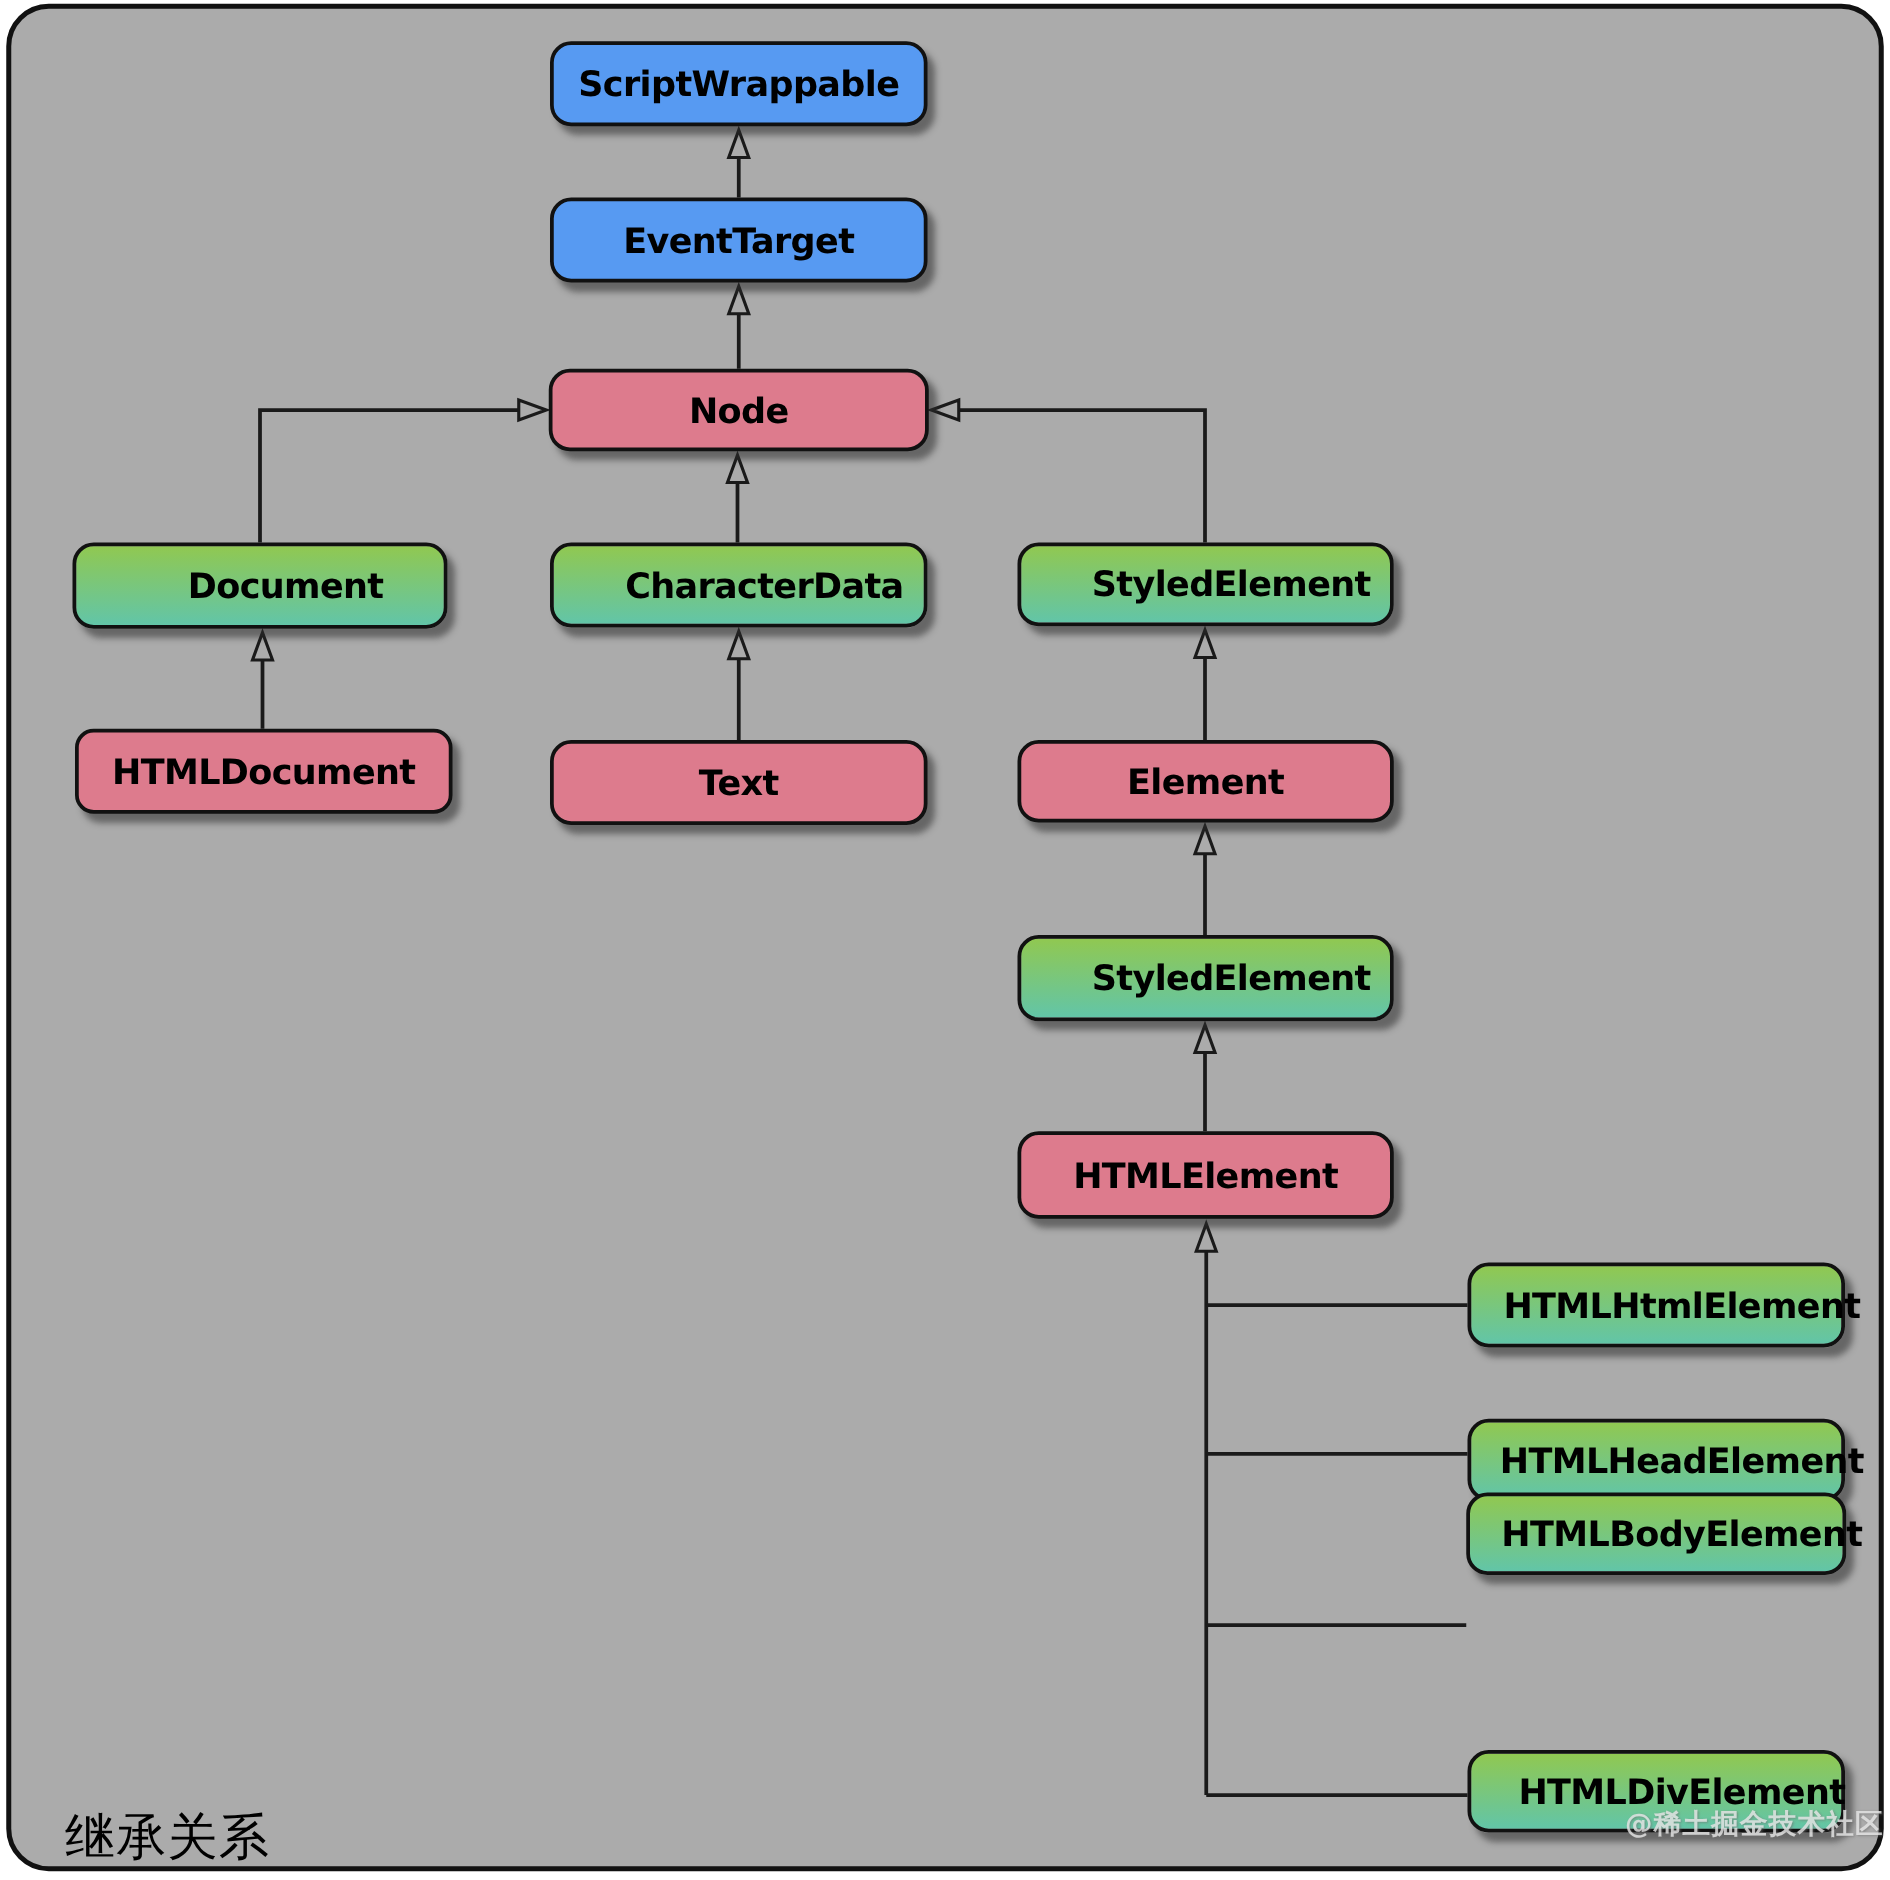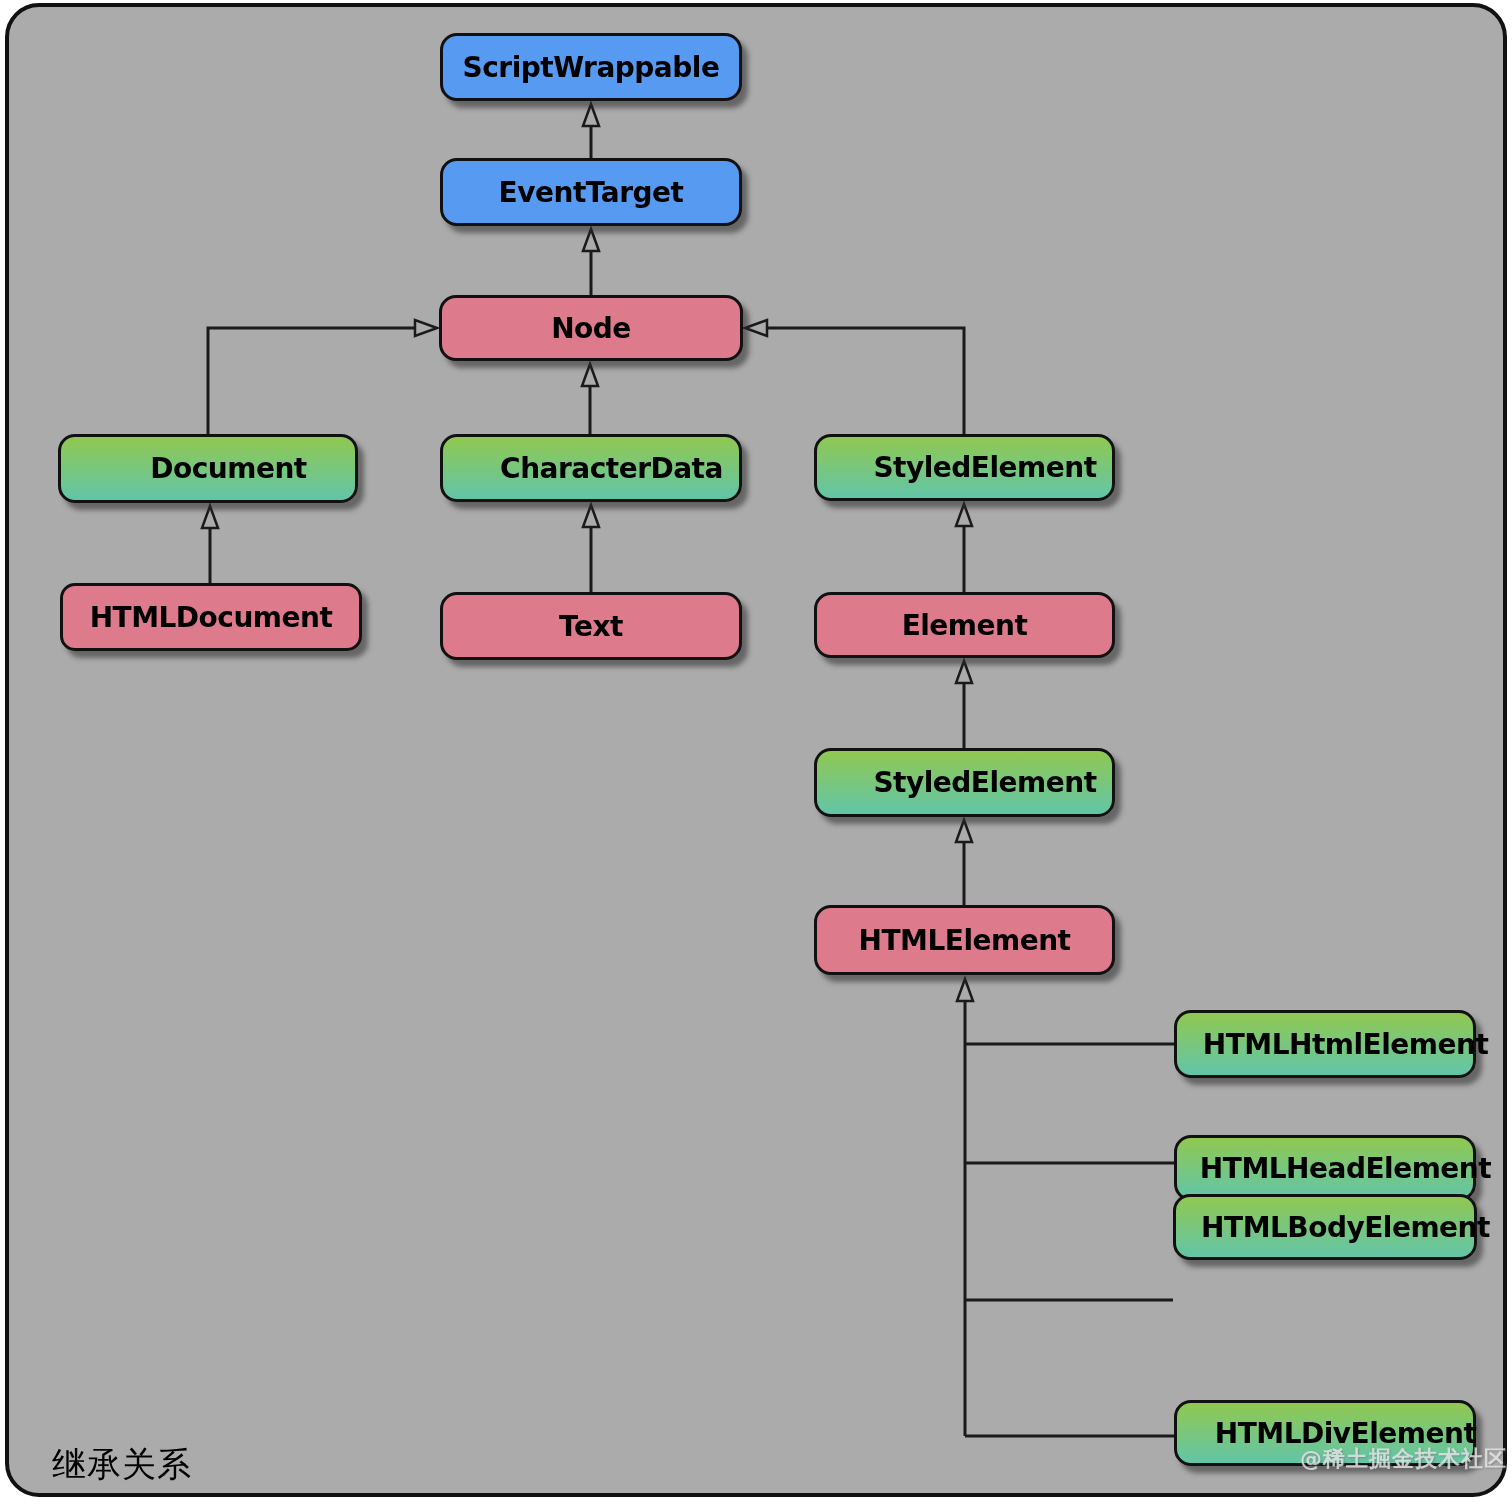--- a/index.html
+++ b/index.html
@@ -47,21 +47,21 @@
   .n-text           {left:440px;top:592px;width:302px;height:68px;}
   .n-element        {left:814px;top:592px;width:301px;height:66px;}
   .n-styledelement  {left:814px;top:748px;width:301px;height:69px;}
   .n-htmlelement    {left:814px;top:905px;width:301px;height:70px;}
   .n-htmlhtmlelement{left:1174px;top:1010px;width:302px;height:68px;}
   .n-htmlheadelement{left:1174px;top:1135px;width:302px;height:66px;}
   .n-htmlbodyelement{left:1173px;top:1194px;width:304px;height:66px;}
   .n-htmldivelement {left:1174px;top:1400px;width:302px;height:66px;}
   .caption{
     position:absolute;left:52px;top:1442px;
-    font-size:34px;color:#000;letter-spacing:1px;
+    font-size:40px;color:#000;letter-spacing:1px;
   }
   .watermark{
     position:absolute;left:1300px;top:1444px;z-index:5;
     font-size:22px;font-weight:bold;color:var(--watermark);
     opacity:0.85;text-shadow:1px 1px 2px rgba(110,110,110,0.7);
     letter-spacing:1px;
   }
 </style>
 </head>
 <body>

